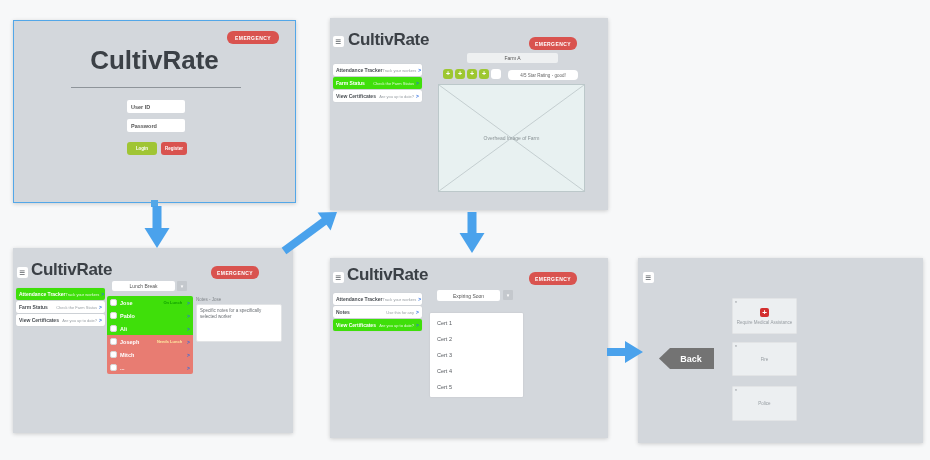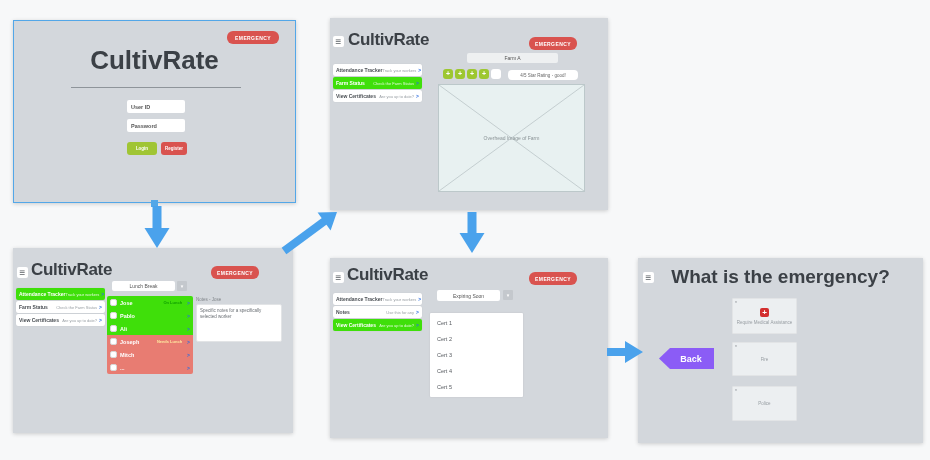--- a/index.html
+++ b/index.html
@@ -77,21 +77,21 @@
   .notes-box { position:absolute; left:183px; top:56px; width:86px; height:38px; background:#fff; border:1px solid #e2e4e6;
                border-radius:2px; padding:3px; font-size:4.5px; color:#6a6f74; line-height:1.4; }
 
   
   .cert-list { position:absolute; left:100px; top:55px; width:93px; height:84px; background:#fff; border-radius:1px;
                box-shadow:0 0 2px rgba(0,0,0,.1); padding-top:2px; }
   .cert-item { height:16px; display:flex; align-items:center; padding-left:7px; font-size:5.5px; color:#55595e; cursor:pointer; }
 
   
   .emg-title { position:absolute; left:0; right:0; top:8px; text-align:center; font-size:19px; font-weight:bold; color:#3b4046; }
-  .back-btn { position:absolute; left:21px; top:90px; width:55px; height:21px; border:none; background:#8b5cf6;
+  .back-btn { position:absolute; left:21px; top:90px; width:55px; height:21px; border:none; background:#737373;
               color:#fff; font-family:inherit; font-weight:bold; font-size:9px; padding-left:9px; cursor:pointer;
               clip-path:polygon(0 50%, 20% 0, 100% 0, 100% 100%, 20% 100%); }
   .opt-card { position:absolute; left:94px; width:65px; background:#eceff1; border:1px solid #e2e4e6; border-radius:1px;
               display:flex; flex-direction:column; align-items:center; justify-content:center; gap:3px; cursor:pointer; }
   .opt-card-1 { top:40px; height:36px; }
   .opt-card-2 { top:84px; height:34px; }
   .opt-card-3 { top:128px; height:35px; }
   .card-ast { position:absolute; top:1px; left:2px; font-size:5px; color:#8b9094; }
   .med-icon { width:9px; height:9px; background:#d32f2f; border-radius:2px; color:#fff; font-size:8px; font-weight:bold;
               line-height:9px; text-align:center; }
@@ -257,21 +257,20 @@
       <div class="cert-item">Cert 1</div>
       <div class="cert-item">Cert 2</div>
       <div class="cert-item">Cert 3</div>
       <div class="cert-item">Cert 4</div>
       <div class="cert-item">Cert 5</div>
     </div>
   </section>
 
   <section class="screen screen-emergency">
     <div class="hamburger" style="left:5px; top:14px;">≡</div>
-    <div class="emg-title">What is the emergency?</div>
 
     <button class="back-btn">Back</button>
 
     <div class="opt-card opt-card-1">
       <span class="card-ast">*</span>
       <span class="med-icon">+</span>
       <span class="opt-label">Require Medical Assistance</span>
     </div>
     <div class="opt-card opt-card-2">
       <span class="card-ast">*</span>

